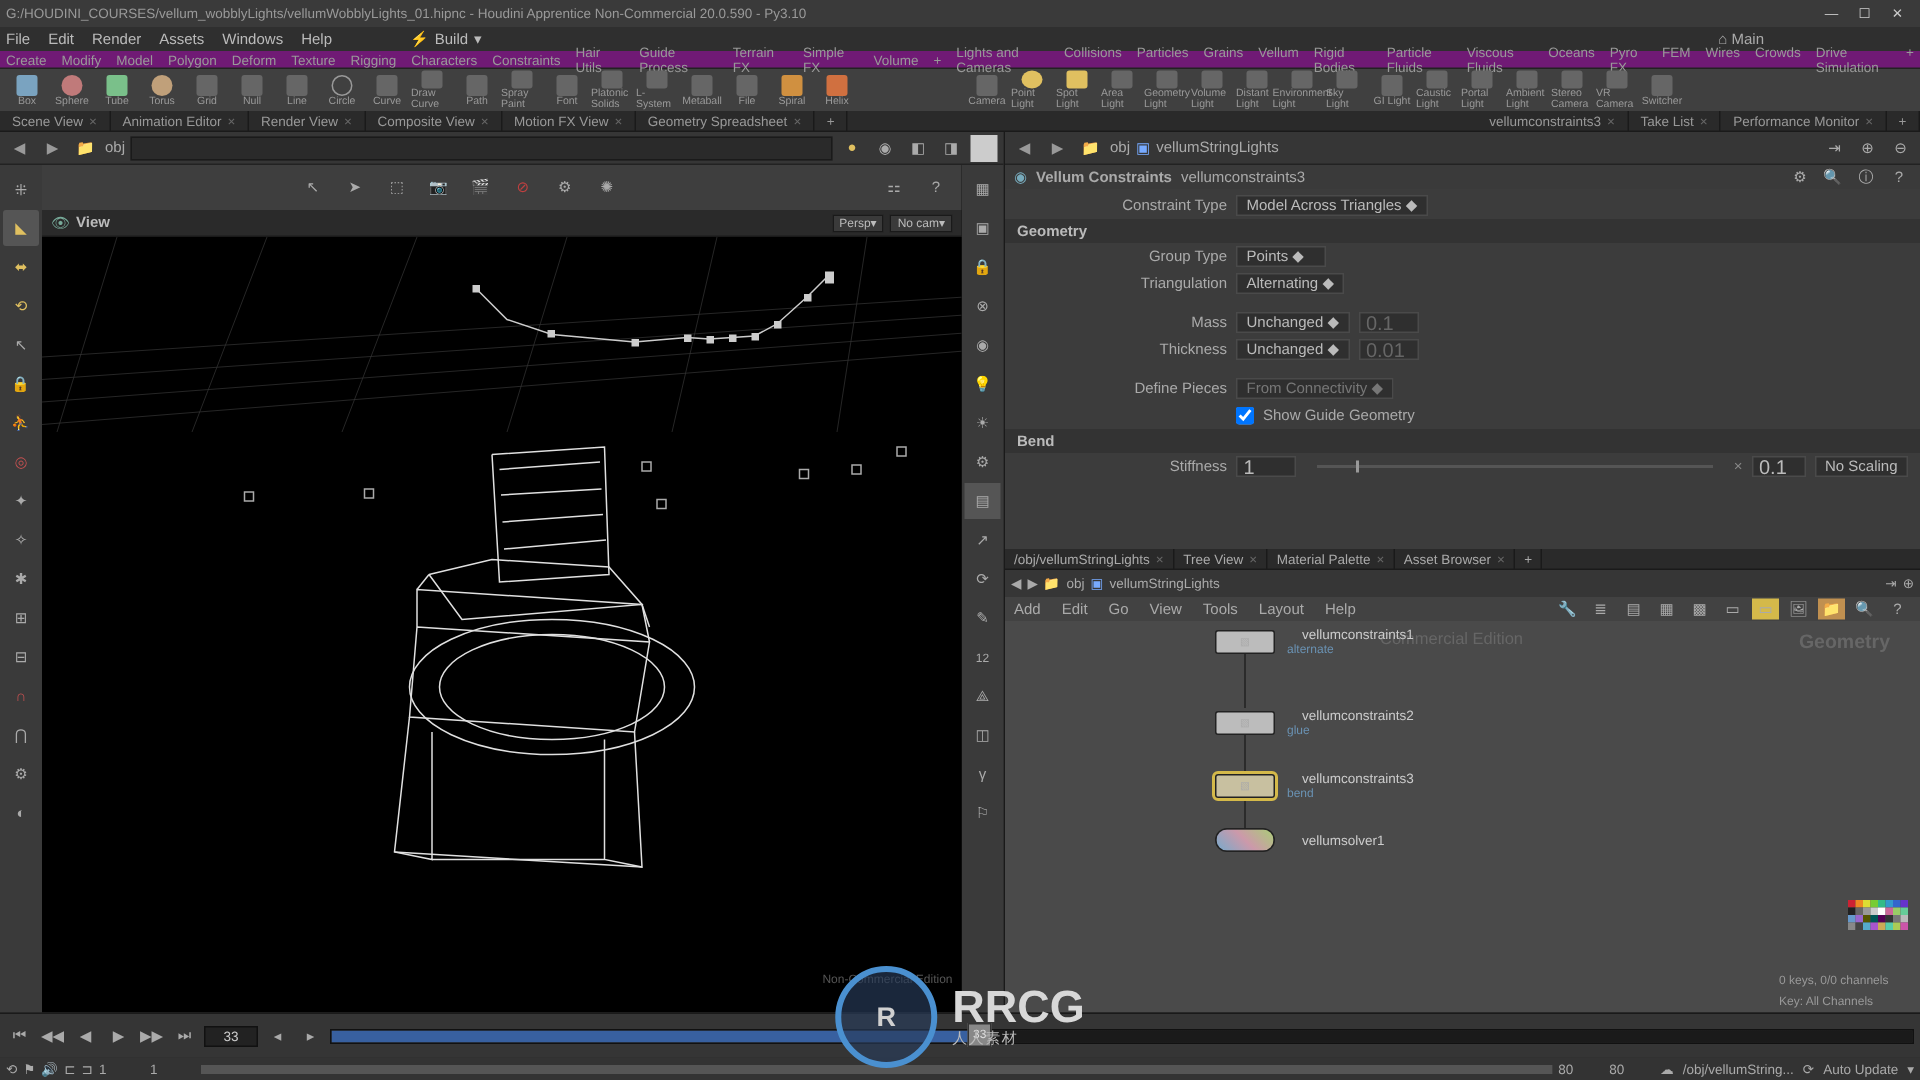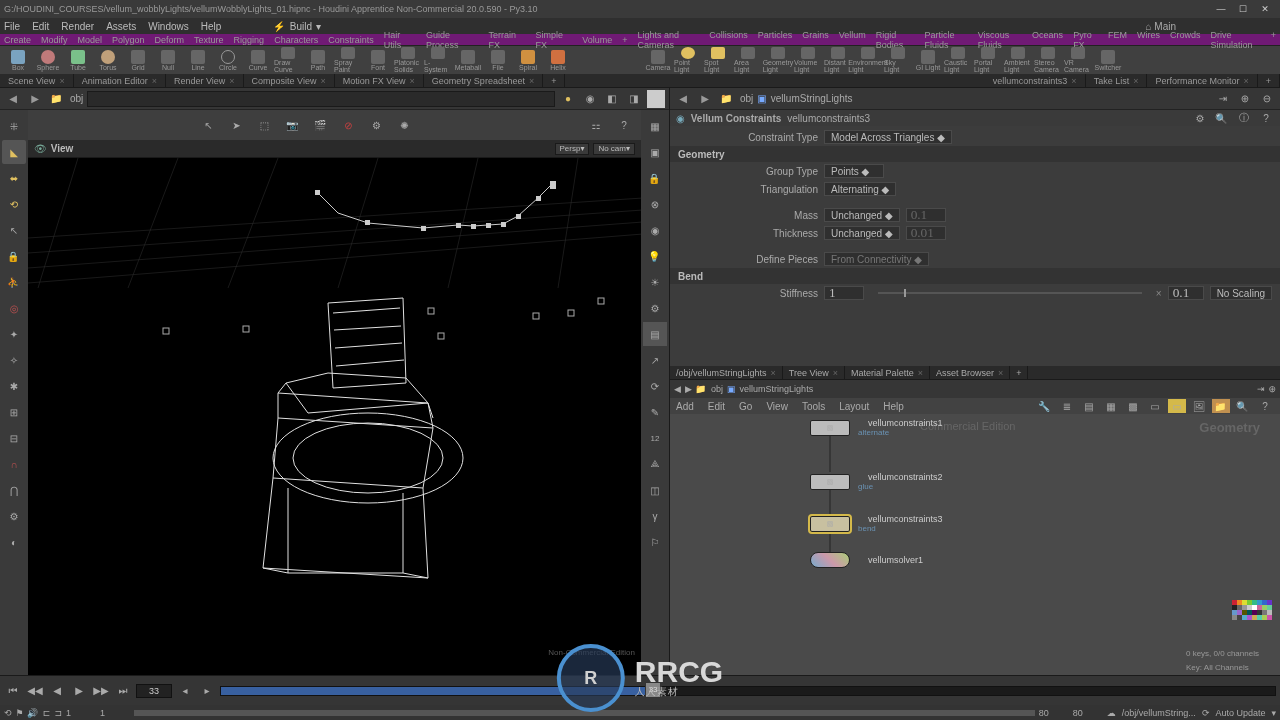--- a/index.html
+++ b/index.html
@@ -45,21 +45,21 @@
 .viewport-3d { flex: 1; background: #000; position: relative; overflow: hidden; }
 .vp-hint { position: absolute; bottom: 4px; left: 6px; right: 6px; font-size: 8px; color: #888; }
 .param-header { height: 16px; background: #3a3a3a; display: flex; align-items: center; padding: 0 6px; font-size: 10px; gap: 6px; }
 .param-header .nodename { flex: 1; }
 .param-header .hbtn { width: 16px; height: 14px; display: flex; align-items: center; justify-content: center; cursor: pointer; }
 .param-body { flex: 1; overflow: auto; background: #3c3c3c; padding: 2px 0; }
 .param-row { display: flex; align-items: center; height: 18px; padding: 0 8px; gap: 6px; font-size: 10px; }
 .param-row .label { width: 140px; text-align: right; color: #aaa; }
 .param-row .dd { background: #2f2f2f; border: 1px solid #4a4a4a; height: 14px; padding: 0 6px; display: flex; align-items: center; color: #bbb; cursor: pointer; min-width: 60px; }
 .param-row .txt { background: #2f2f2f; border: 1px solid #222; height: 14px; padding: 0 4px; color: #bbb; width: 440px; }
-.param-row .numf { background: #2f2f2f; border: 1px solid #4a4a4a; height: 14px; padding: 0 4px; color: #bbb; width: 60px; font-family: Liberation Serif, serif; }
+.param-row .numf { background: #2f2f2f; border: 1px solid #4a4a4a; height: 14px; padding: 0 4px; color: #bbb; width: 60px; }
 .param-row .slid { flex: 1; height: 2px; background: #555; position: relative; margin: 0 8px; }
 .param-row .chk { width: 12px; height: 12px; }
 .section-hdr { height: 16px; background: #333; display: flex; align-items: center; padding: 0 8px; font-size: 10px; color: #bbb; font-weight: bold; }
 .net-tabbar { height: 14px; background: #2a2a2a; display: flex; align-items: center; font-size: 9px; border-bottom: 1px solid #1a1a1a; }
 .net-tabbar .tab { padding: 0 6px; height: 14px; display: flex; align-items: center; gap: 4px; border-right: 1px solid #1a1a1a; cursor: pointer; }
 .net-tabbar .tab .close { color: #666; }
 .net-path { height: 18px; background: #363636; display: flex; align-items: center; padding: 0 4px; gap: 4px; font-size: 9px; }
 .net-menubar { height: 16px; background: #424242; display: flex; align-items: center; padding: 0 6px; gap: 14px; font-size: 10px; }
 .net-menubar .right { margin-left: auto; display: flex; gap: 4px; }
 .net-menubar .ib { width: 18px; height: 14px; display: flex; align-items: center; justify-content: center; cursor: pointer; }
@@ -525,20 +525,25 @@
       <div class="param-row">
         <span class="label">Thickness</span>
         <span class="dd"><span>Unchanged</span> &nbsp;◆</span>
         <input class="numf" disabled="" style="color: rgb(102, 102, 102); width: 40px;" value="0.01">
       </div>
       <div style="height:8px"></div>
       <div class="param-row" style="color:#777">
         <span class="label">Define Pieces</span>
         <span class="dd" style="color:#777"><span>From Connectivity</span> &nbsp;◆</span>
       </div>
+      <div class="param-row">
+        <span class="label"></span>
+        <input type="checkbox" class="chk" checked="" style="">
+        <span>Show Guide Geometry</span>
+      </div>
       <div class="section-hdr">Bend</div>
       <div class="param-row">
         <span class="label">Stiffness</span>
         <input class="numf" style="width: 40px;" value="1">
         <span class="slid">
             <span style="position:absolute;left:10%;top:-3px;width:2px;height:8px;background:#999"></span>
           </span>
         <span style="color:#888">×</span>
         <input class="numf" style="width: 36px;" value="0.1">
         <span class="dd" style="min-width:60px">

